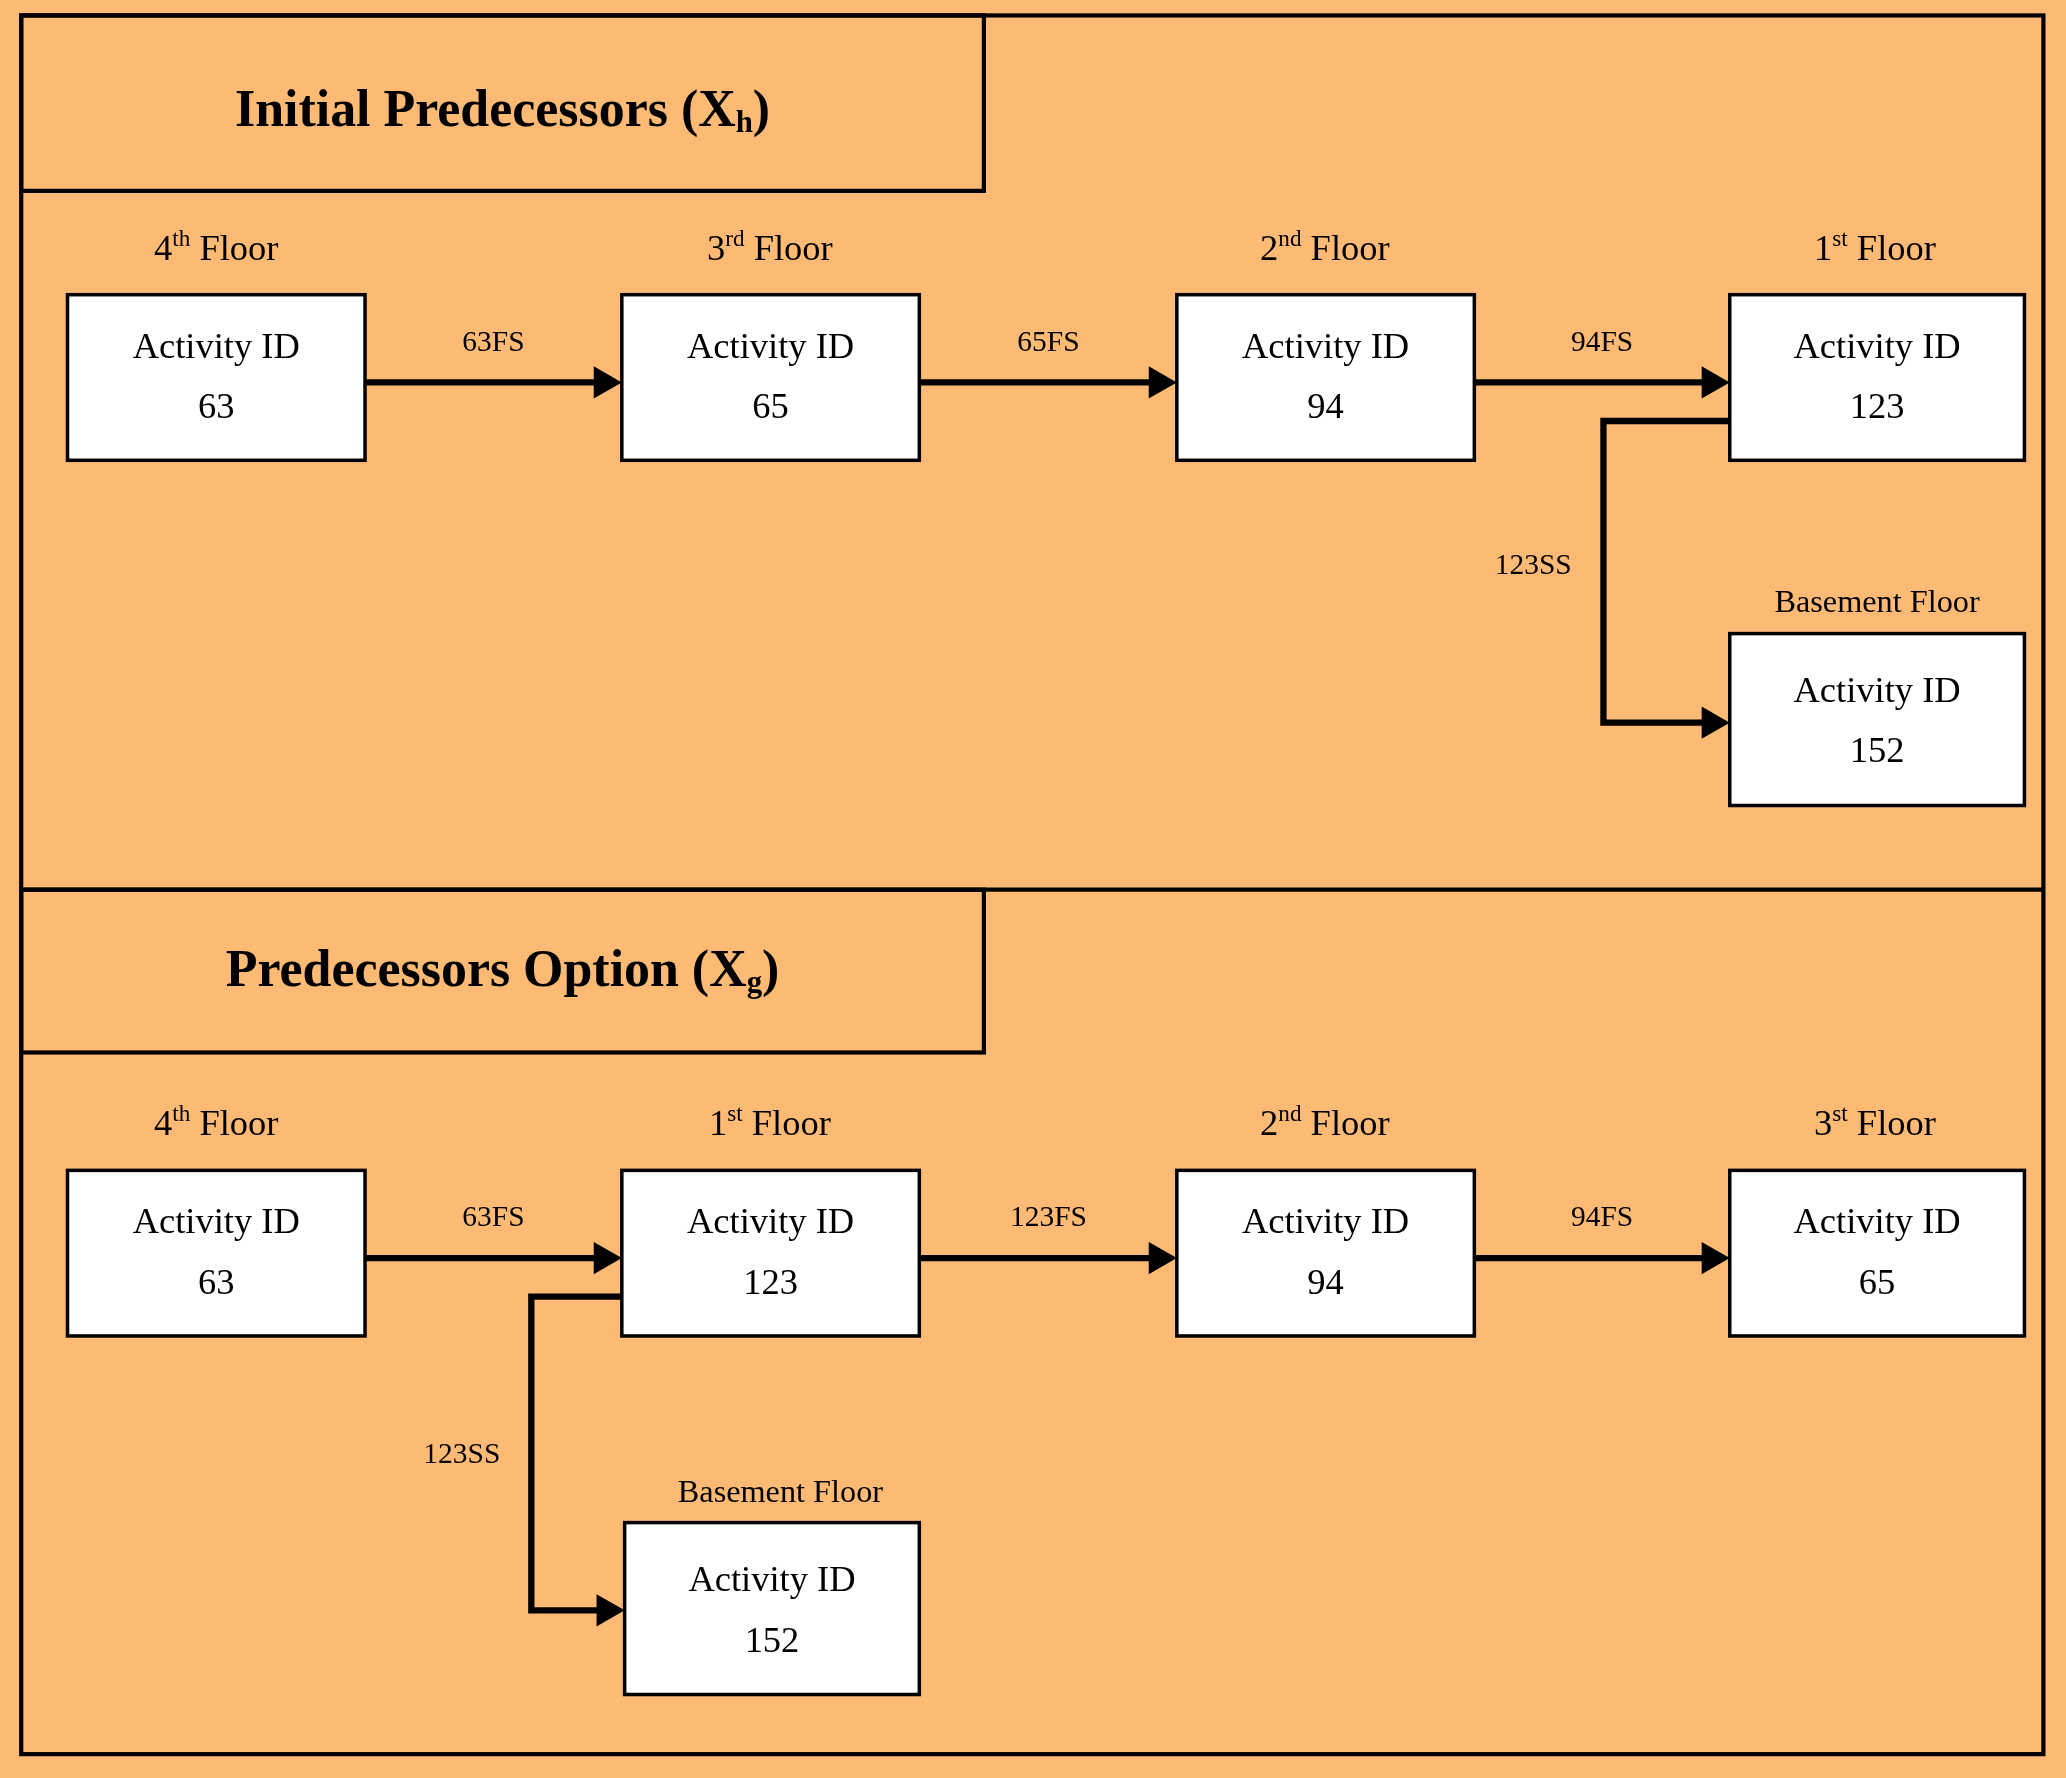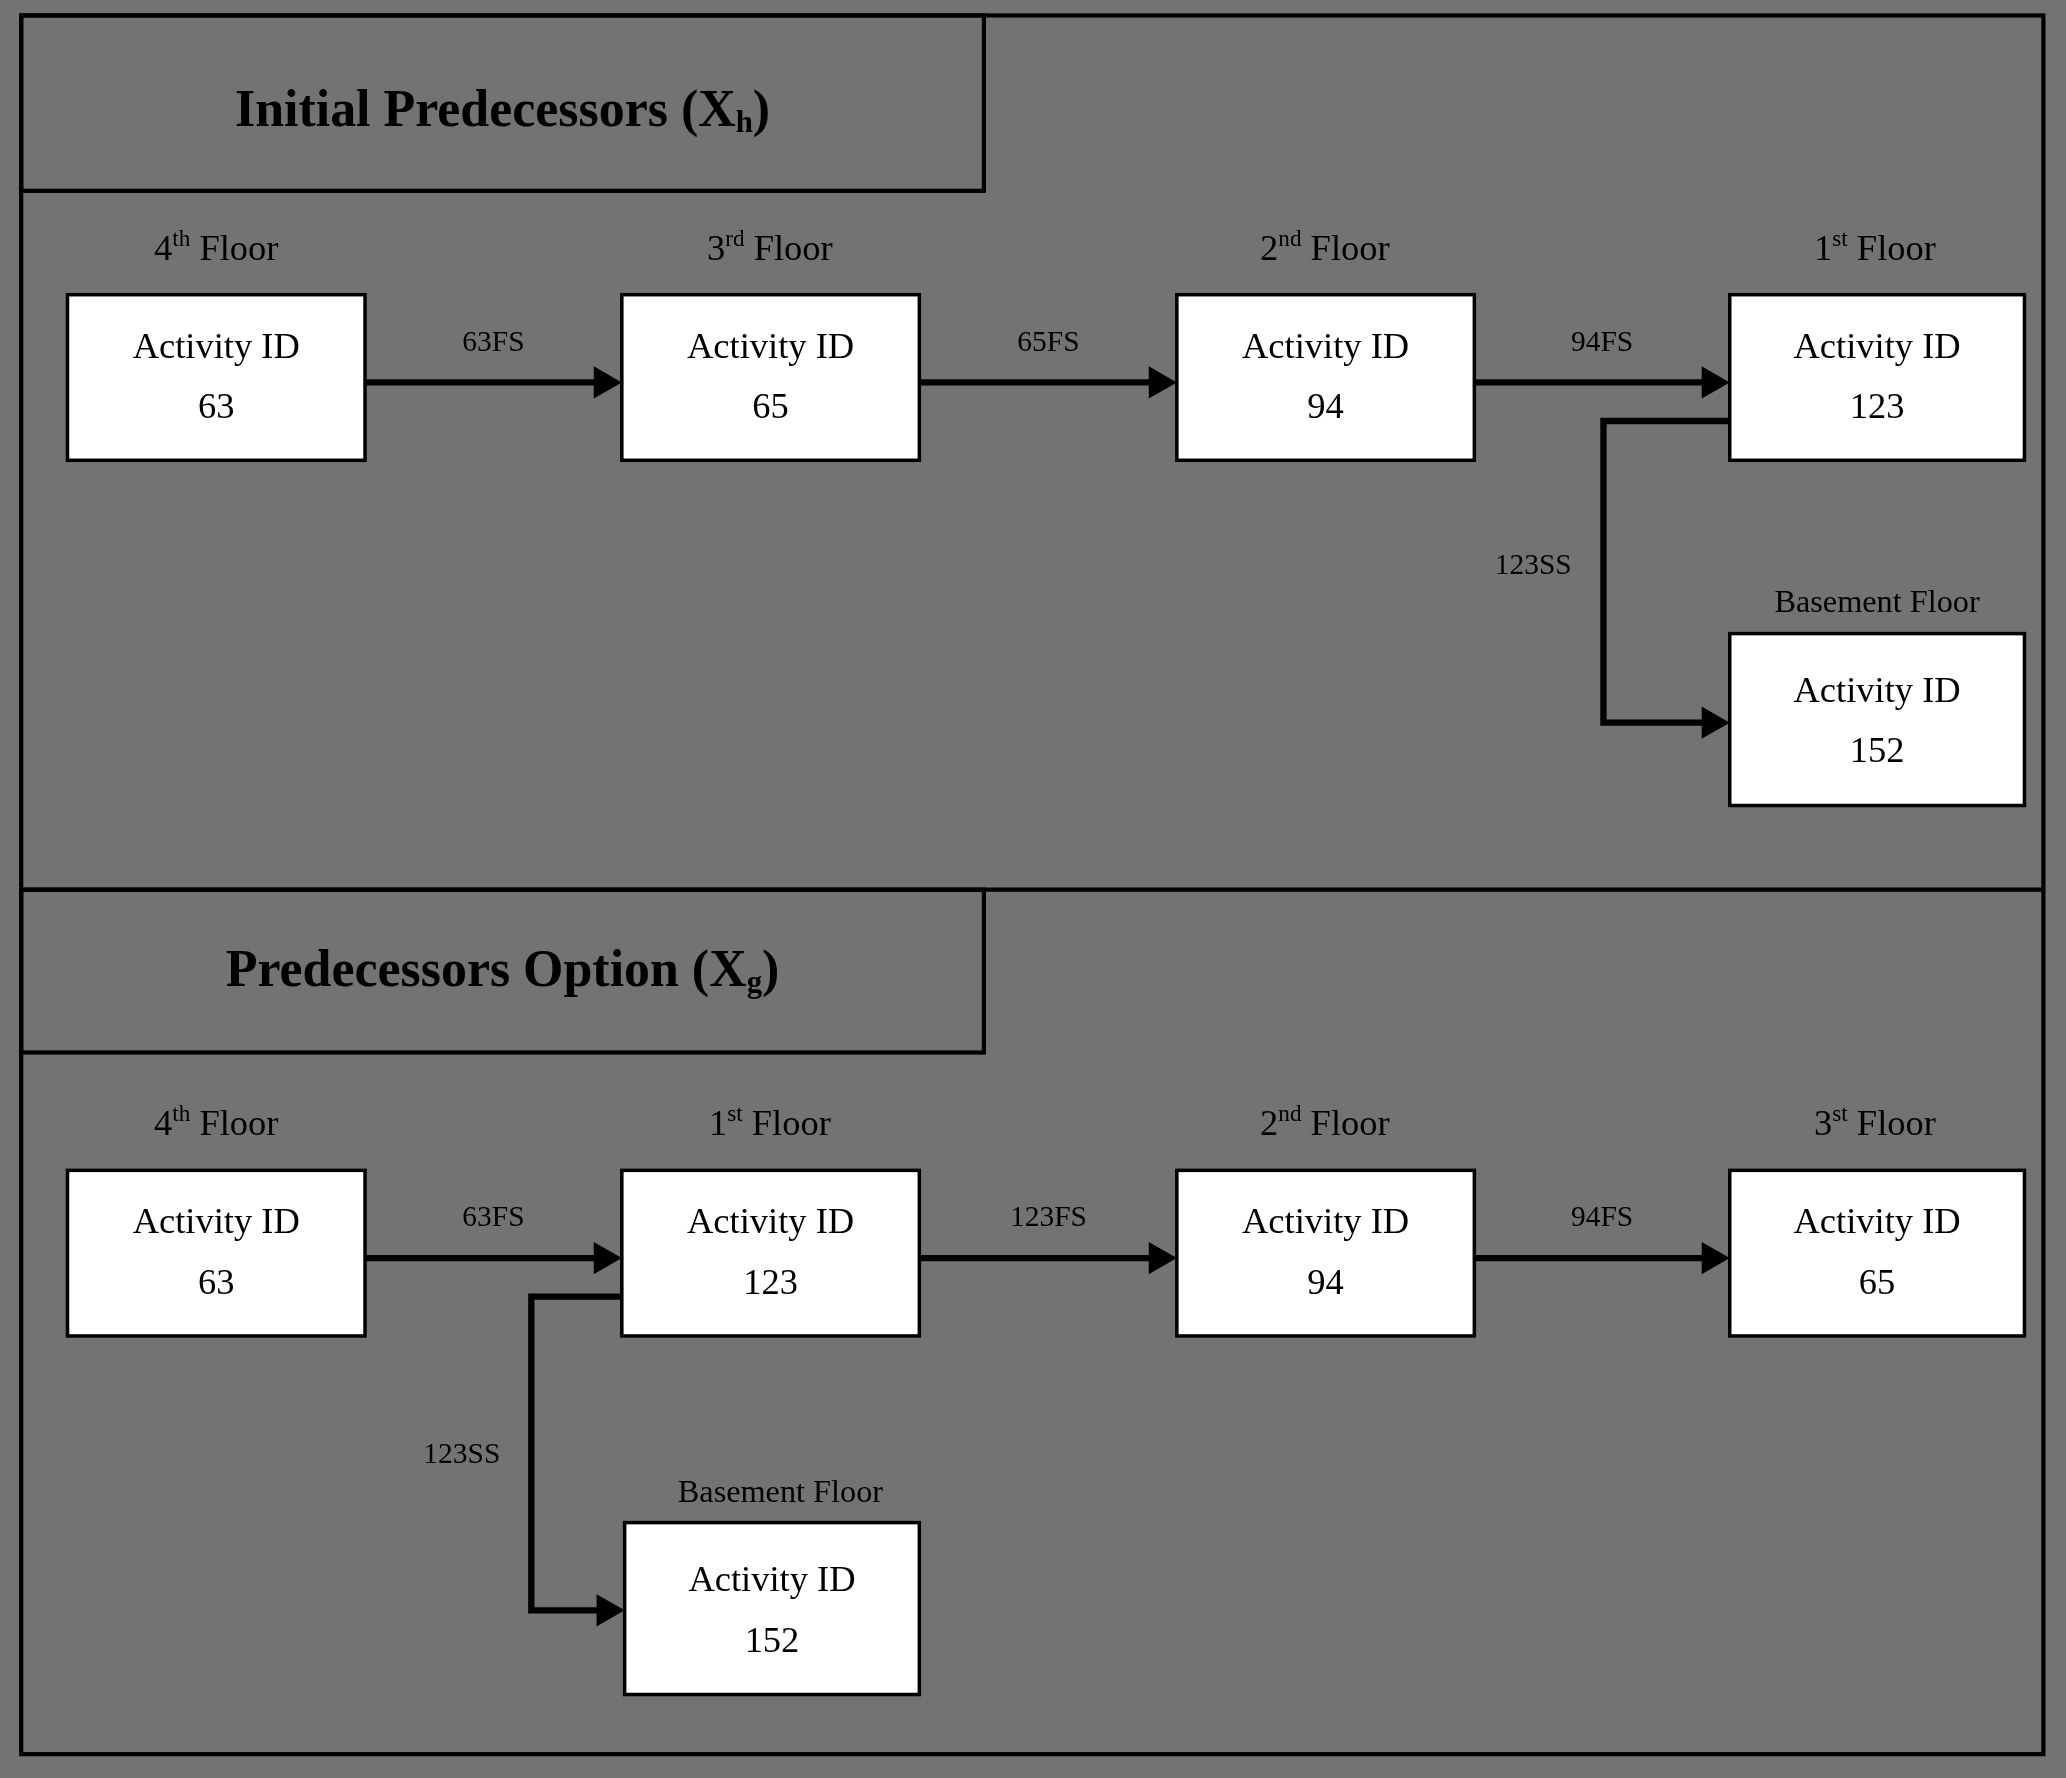--- a/index.html
+++ b/index.html
@@ -7,21 +7,21 @@
     padding: 0;
     background: #ffffff;
   }
   body {
     font-family: "Liberation Serif", "DejaVu Serif", serif;
   }
   #stage {
     position: relative;
     width: 2066px;
     height: 1778px;
-    background: #737373;
+    background: #fdba74;
     overflow: hidden;
     text-align: right;
   }
   svg.layer {
     position: absolute;
     left: 0;
     top: 0;
     width: 2066px;
     height: 1778px;
   }

